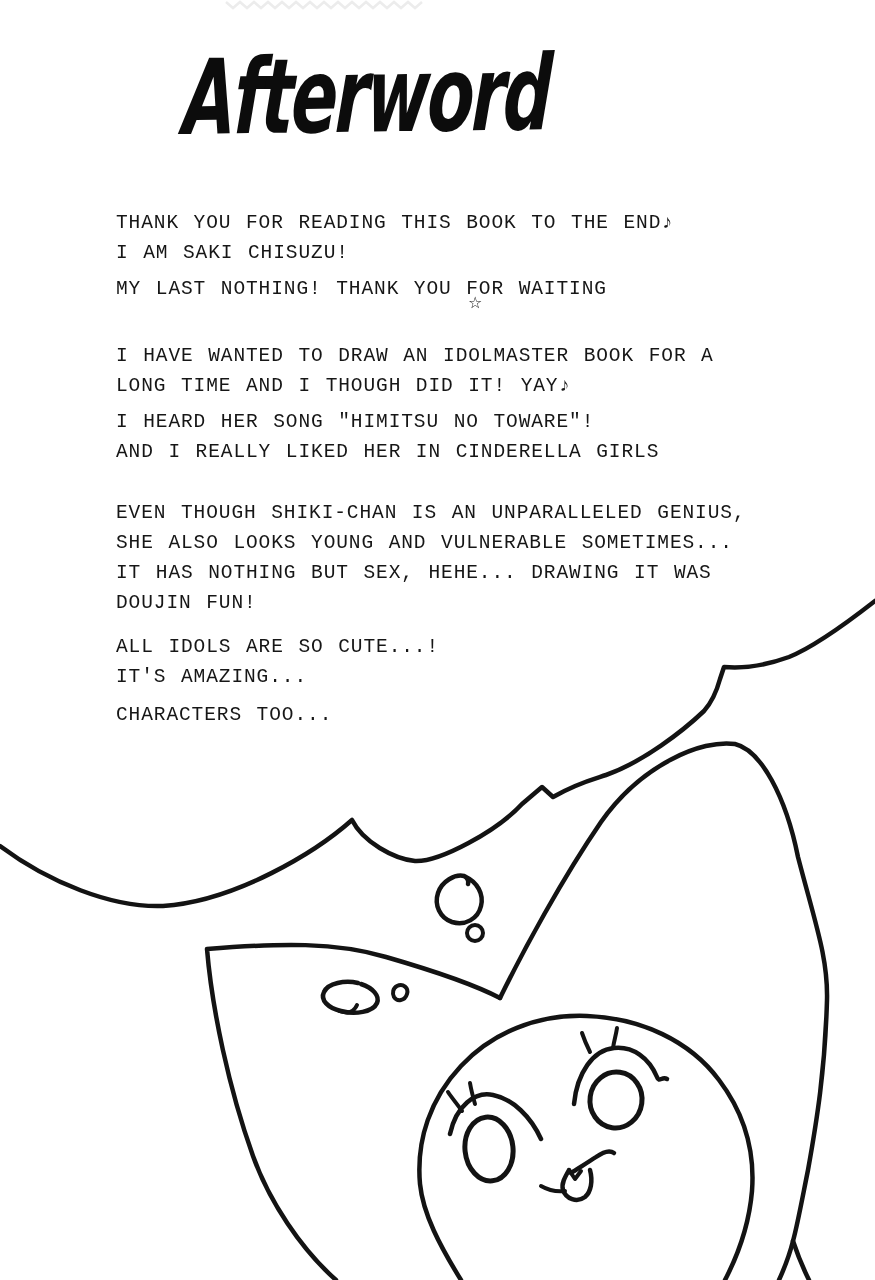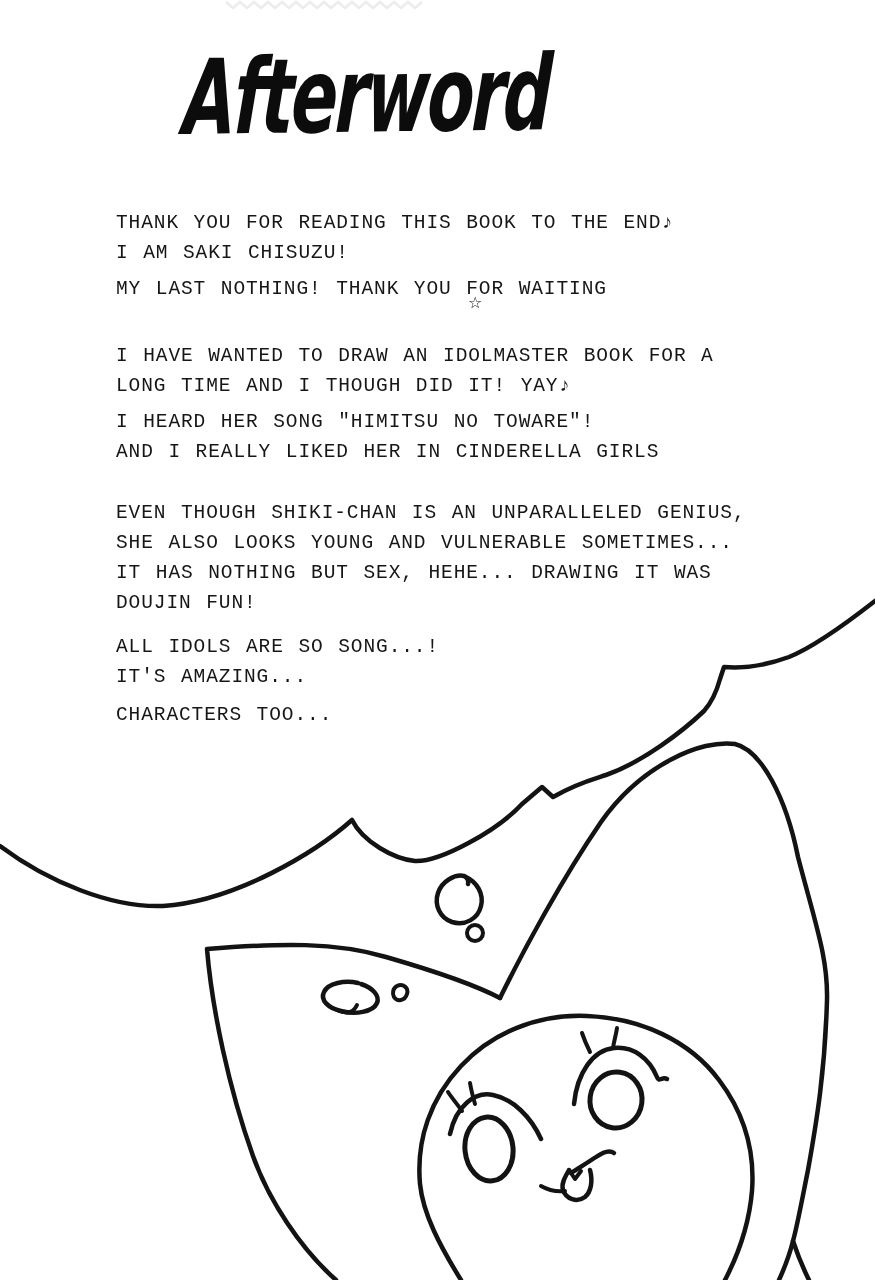--- a/index.html
+++ b/index.html
@@ -75,21 +75,21 @@
       <div>I HEARD HER SONG "HIMITSU NO TOWARE"!</div>
       <div>AND I REALLY LIKED HER IN CINDERELLA GIRLS</div>
     </div>
     <div class="paragraph" style="top:482px">
       <div>EVEN THOUGH SHIKI-CHAN IS AN UNPARALLELED GENIUS,</div>
       <div>SHE ALSO LOOKS YOUNG AND VULNERABLE SOMETIMES...</div>
       <div>IT HAS NOTHING BUT SEX, HEHE... DRAWING IT WAS</div>
       <div>DOUJIN FUN!</div>
     </div>
     <div class="paragraph" style="top:616px">
-      <div>ALL IDOLS ARE SO SONG...!</div>
+      <div>ALL IDOLS ARE SO CUTE...!</div>
       <div>IT'S AMAZING...</div>
     </div>
     <div class="paragraph" style="top:684px">
       <div>CHARACTERS TOO...</div>
     </div>
 
     <span class="star-mark">☆</span>
   </div>
 
   <svg class="sketch" width="875" height="1280" viewBox="0 0 875 1280" fill="none" stroke="#131313" stroke-width="4.5" stroke-linecap="round" stroke-linejoin="round" aria-hidden="true">

